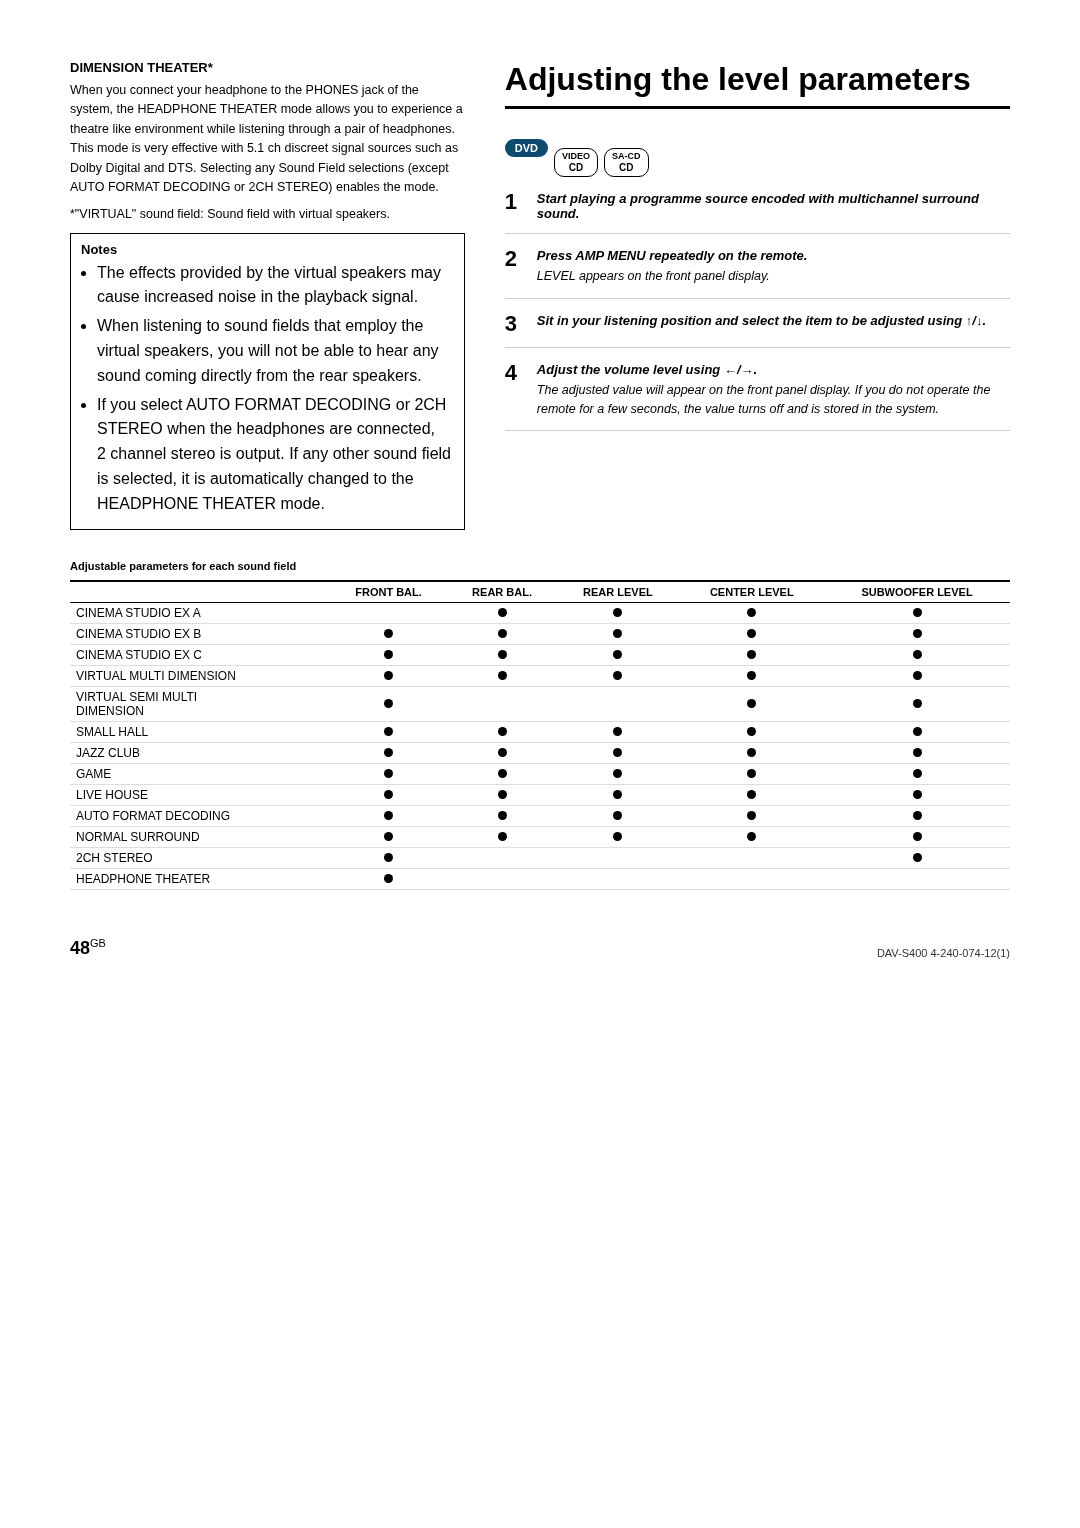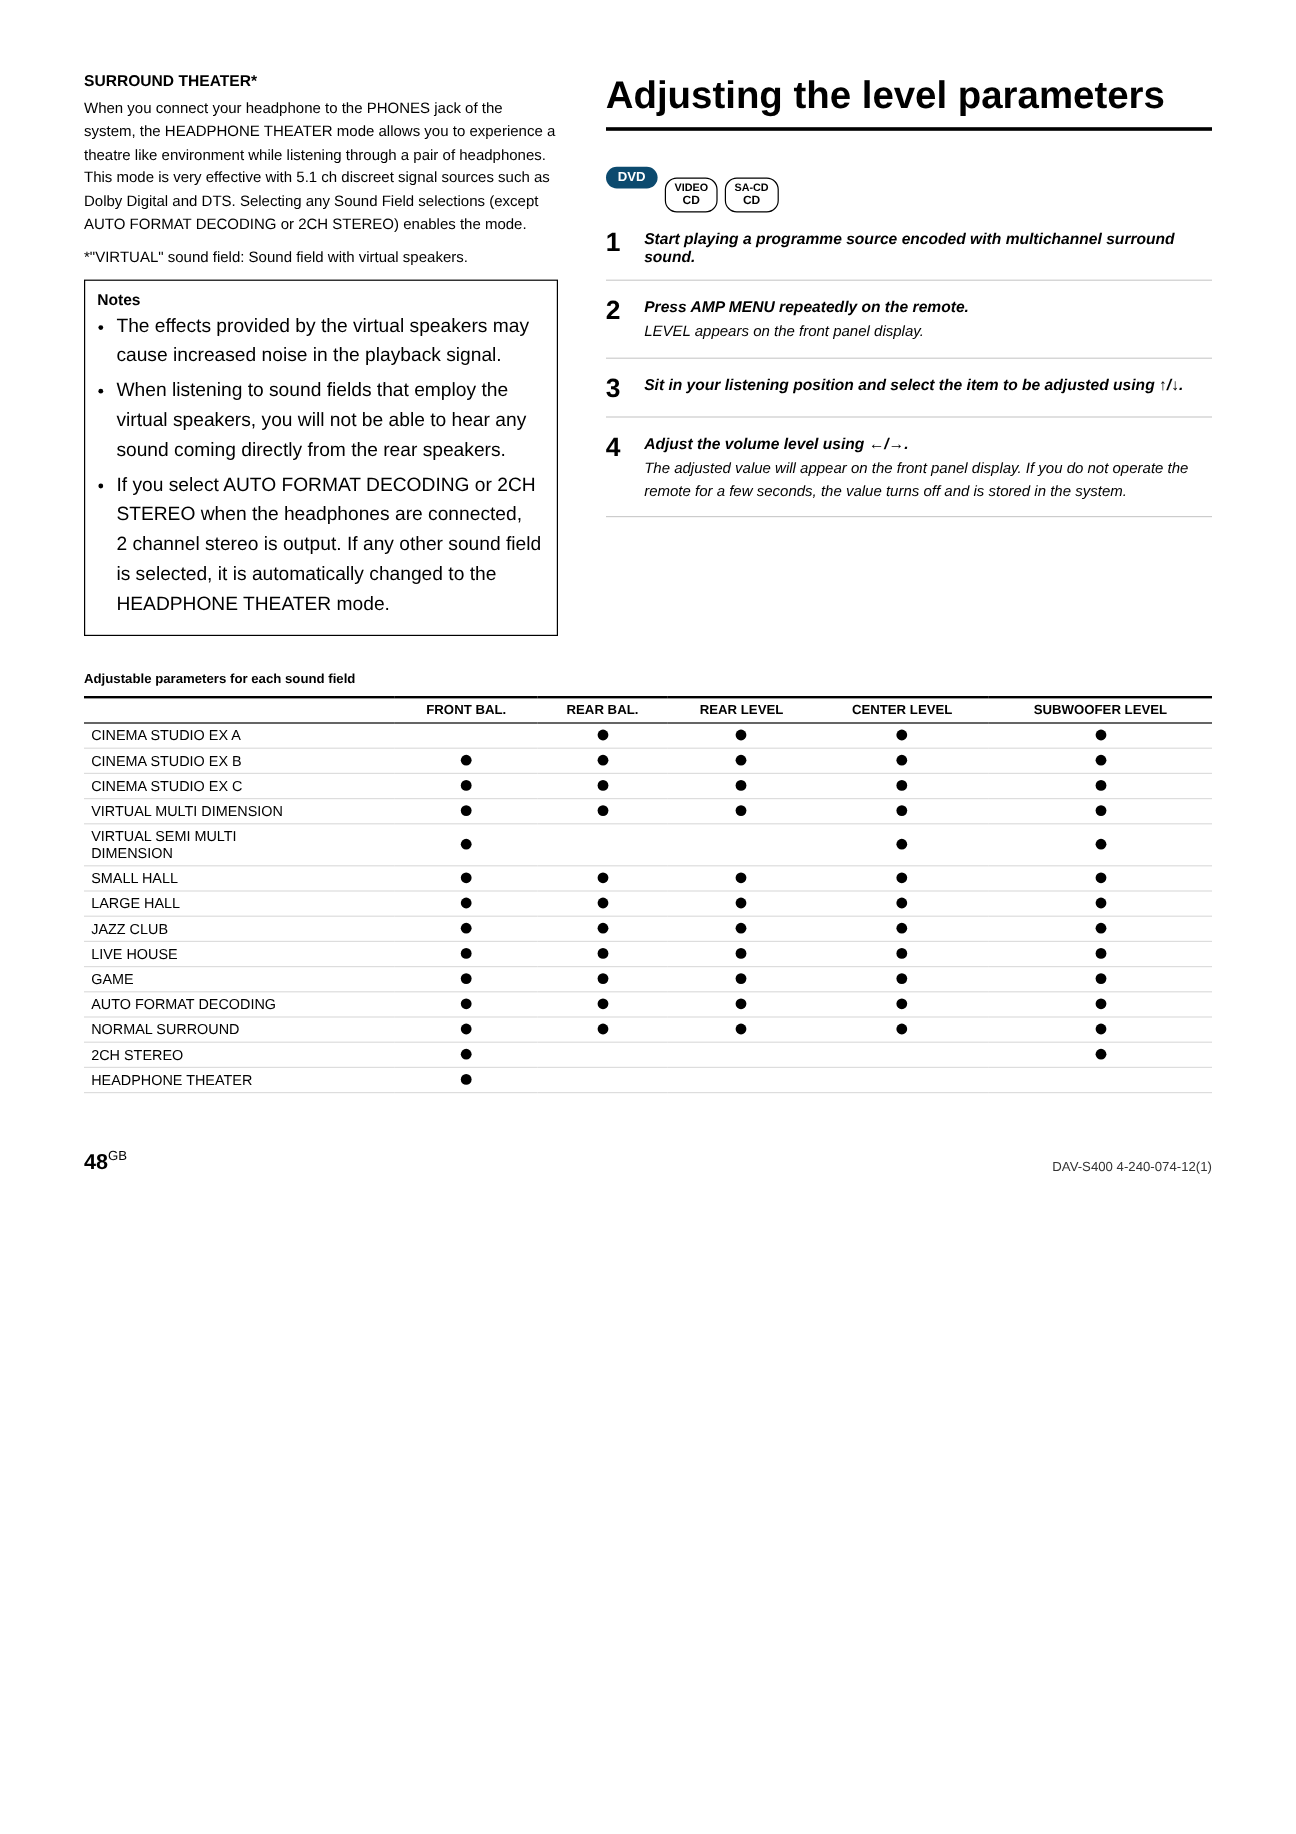--- a/index.html
+++ b/index.html
@@ -205,21 +205,21 @@
     }
   </style>
 </head>
 <body>
 
 <div class="page-container">
 
   <div class="two-col">
 
     <div class="left-col">
-      <div class="headphone-theater-title">SURROUND THEATER*</div>
+      <div class="headphone-theater-title">DIMENSION THEATER*</div>
       <p>When you connect your headphone to the PHONES jack of the system, the HEADPHONE THEATER mode allows you to experience a theatre like environment while listening through a pair of headphones. This mode is very effective with 5.1 ch discreet signal sources such as Dolby Digital and DTS. Selecting any Sound Field selections (except AUTO FORMAT DECODING or 2CH STEREO) enables the mode.</p>
       <p class="virtual-note">*"VIRTUAL" sound field: Sound field with virtual speakers.</p>
       <div class="notes-box">
         <div class="notes-title">Notes</div>
         <ul>
           <li>The effects provided by the virtual speakers may cause increased noise in the playback signal.</li>
           <li>When listening to sound fields that employ the virtual speakers, you will not be able to hear any sound coming directly from the rear speakers.</li>
           <li style="white-space:pre-line;">If you select AUTO FORMAT DECODING or 2CH STEREO when the headphones are connected,
 2 channel stereo is output. If any other sound field is selected, it is automatically changed to the HEADPHONE THEATER mode.</li>
         </ul>
@@ -326,45 +326,37 @@
           </tr>
           <tr>
             <td style="white-space: pre-line;">SMALL HALL</td>
             <td><span class="dot"></span></td>
             <td><span class="dot"></span></td>
             <td><span class="dot"></span></td>
             <td><span class="dot"></span></td>
             <td><span class="dot"></span></td>
           </tr>
           <tr>
-            <td style="white-space: pre-line;">LARGE HALL</td>
-            <td><span class="dot"></span></td>
-            <td><span class="dot"></span></td>
-            <td><span class="dot"></span></td>
-            <td><span class="dot"></span></td>
-            <td><span class="dot"></span></td>
-          </tr>
-          <tr>
             <td style="white-space: pre-line;">JAZZ CLUB</td>
             <td><span class="dot"></span></td>
             <td><span class="dot"></span></td>
             <td><span class="dot"></span></td>
             <td><span class="dot"></span></td>
             <td><span class="dot"></span></td>
           </tr>
           <tr>
+            <td style="white-space: pre-line;">GAME</td>
+            <td><span class="dot"></span></td>
+            <td><span class="dot"></span></td>
+            <td><span class="dot"></span></td>
+            <td><span class="dot"></span></td>
+            <td><span class="dot"></span></td>
+          </tr>
+          <tr>
             <td style="white-space: pre-line;">LIVE HOUSE</td>
-            <td><span class="dot"></span></td>
-            <td><span class="dot"></span></td>
-            <td><span class="dot"></span></td>
-            <td><span class="dot"></span></td>
-            <td><span class="dot"></span></td>
-          </tr>
-          <tr>
-            <td style="white-space: pre-line;">GAME</td>
             <td><span class="dot"></span></td>
             <td><span class="dot"></span></td>
             <td><span class="dot"></span></td>
             <td><span class="dot"></span></td>
             <td><span class="dot"></span></td>
           </tr>
           <tr>
             <td style="white-space: pre-line;">AUTO FORMAT DECODING</td>
             <td><span class="dot"></span></td>
             <td><span class="dot"></span></td>

